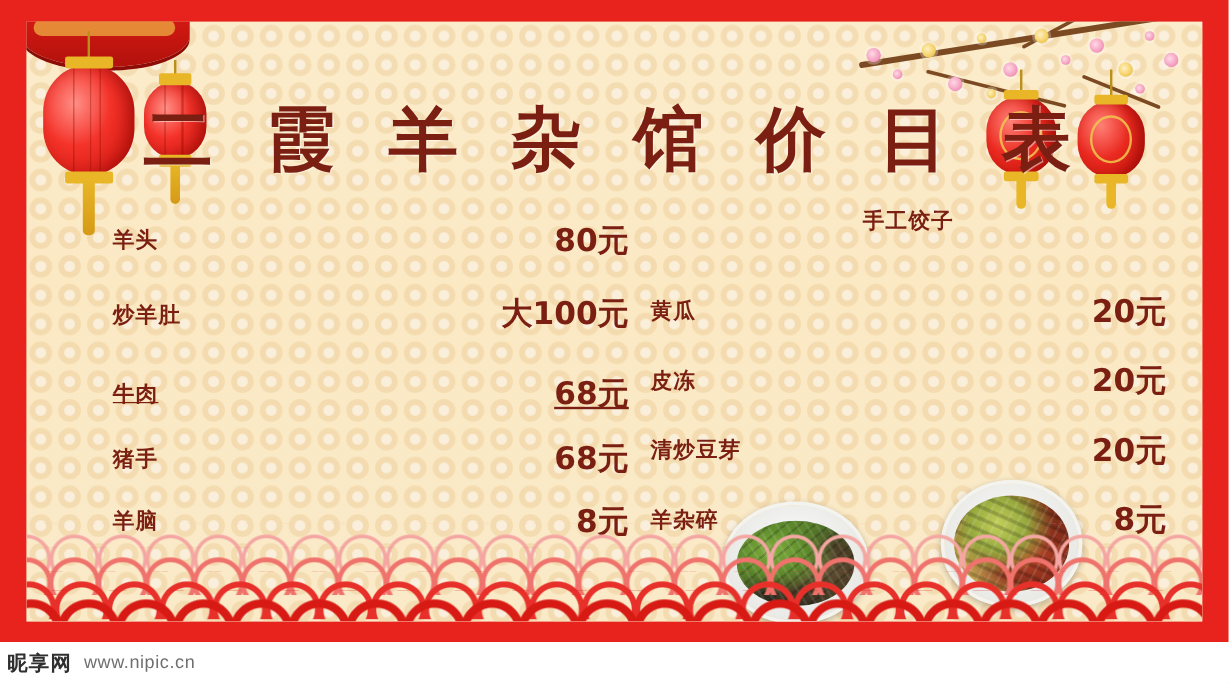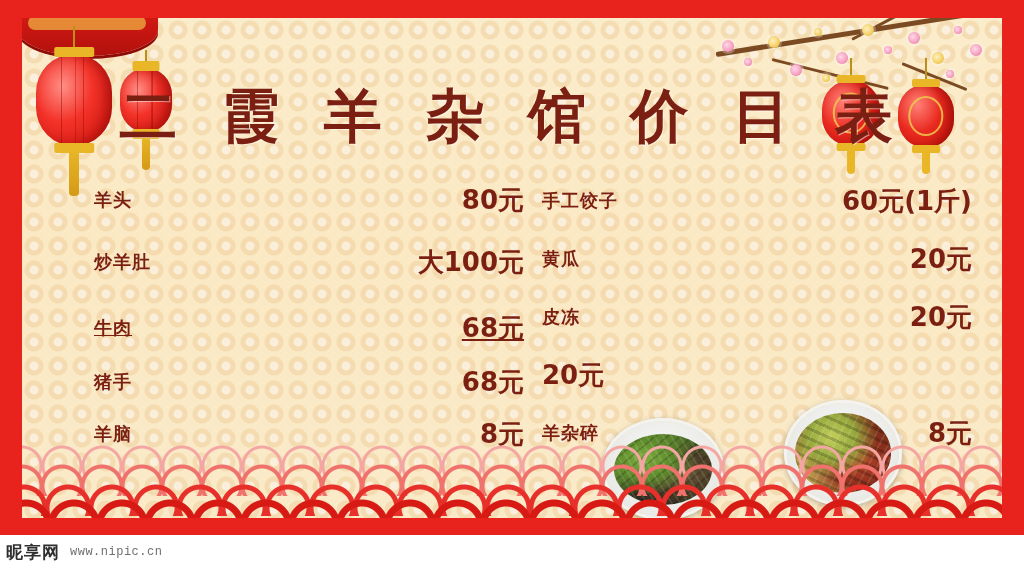--- a/index.html
+++ b/index.html
@@ -99,21 +99,21 @@
     flex-direction: row;
     align-items: flex-end;
   }
   .price-sub { display: block; }
   
   .col-left .row:nth-child(1) { margin-top: 6px; }
   .col-left .row:nth-child(2) { margin-top: 2px; }
   .col-left .row:nth-child(3) { margin-top: 6px; text-decoration: underline; }
   .col-left .row:nth-child(4) { margin-top: 2px; }
   .col-right .row { height: 58px; }
-  .col-right .row:nth-child(1) { margin-top: 4px; }
+  .col-right .row:nth-child(1) { margin-top: 4px; flex-direction: column; }
 
   
   .lantern-group { position: absolute; left: 0; top: 0; width: 200px; height: 190px; }
   .eave {
     position: absolute;
     left: -4px; top: -8px;
     width: 140px; height: 46px;
     background: linear-gradient(180deg,#d81a14 0%, #b1110c 100%);
     border-bottom-left-radius: 70px 26px;
     border-bottom-right-radius: 70px 26px;
@@ -332,22 +332,22 @@
   }
   .logo-mark {
     font-family: "DejaVu Sans", "Liberation Sans", sans-serif;
     font-size: 17px;
     color: #2f2f2f;
     font-weight: bold;
     letter-spacing: 1px;
   }
   .logo-url {
     margin-left: 10px;
-    font-family: Liberation Mono, monospace;
-    font-size: 12px;
+    font-family: Liberation Sans, sans-serif;
+    font-size: 15px;
     color: #6f6f6f;
     letter-spacing: .5px;
   }
   .footer-id {
     margin-left: auto;
     margin-right: 10px;
     font-family: "Liberation Sans", sans-serif;
     font-size: 11px;
     color: #8a8a8a;
     letter-spacing: .2px;
@@ -441,31 +441,31 @@
           </div>
           <div class="row">
             <span class="name">羊脑</span>
             <span class="price">8元</span>
           </div>
         </div>
 
         <div class="col col-right">
           <div class="row">
             <span class="name">手工饺子</span>
-            <span class="price">60元(1斤)</span>
           </div>
           <div class="row">
             <span class="name">黄瓜</span>
             <span class="price">20元</span>
           </div>
           <div class="row">
             <span class="name">皮冻</span>
             <span class="price">20元</span>
           </div>
           <div class="row">
+            <span class="name">清炒豆芽</span>
             <span class="price">20元</span>
           </div>
           <div class="row">
             <span class="name">羊杂碎</span>
             <span class="price">8元</span>
           </div>
         </div>
 
       </div>
 

